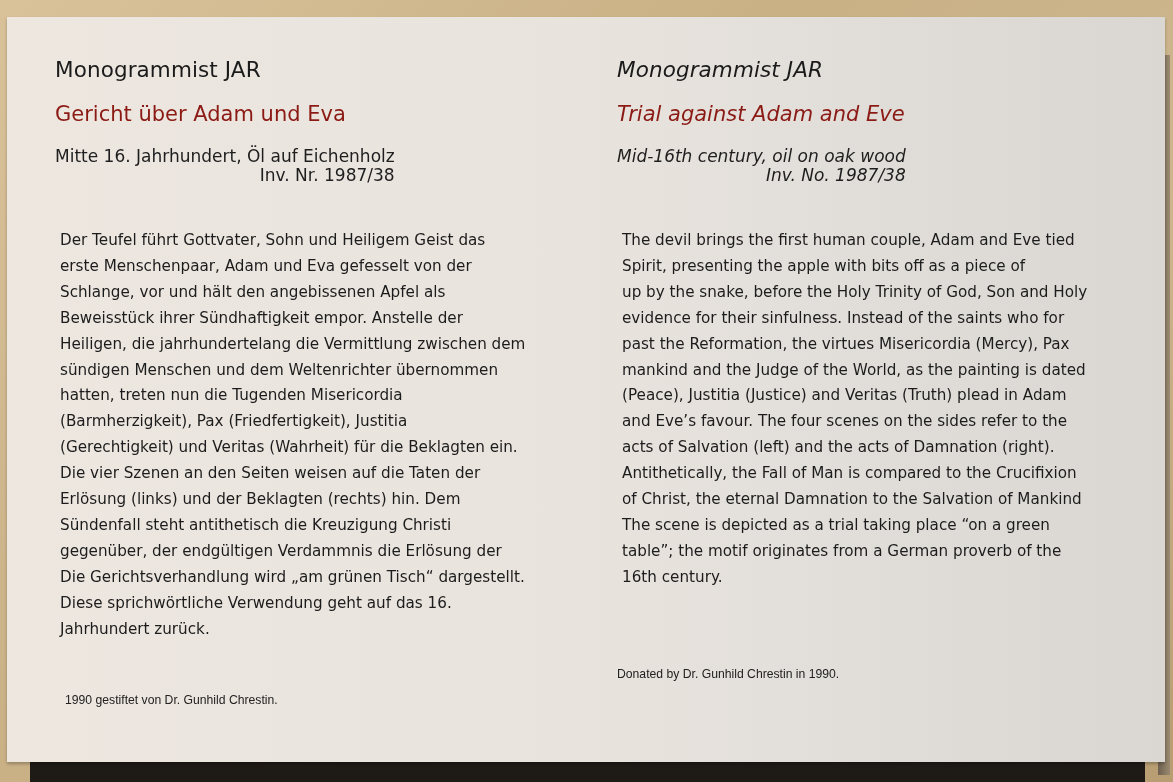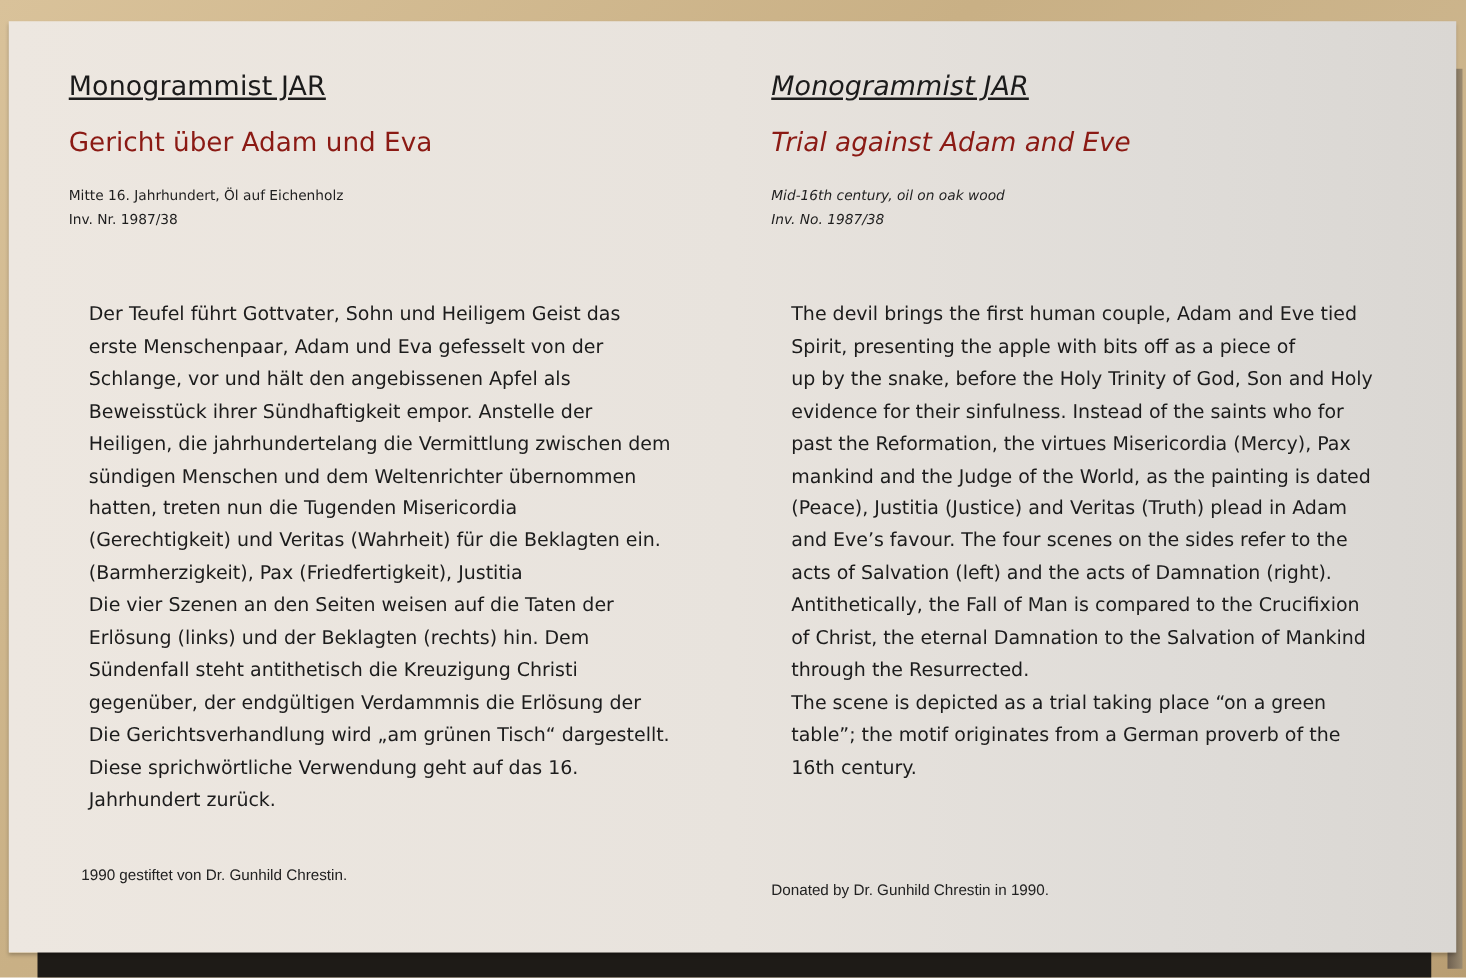--- a/index.html
+++ b/index.html
@@ -21,40 +21,40 @@
     background: linear-gradient(90deg, #ede7e0 0%, #e8e3dd 50%, #dfdcd8 80%, #dad7d3 100%);
     box-shadow: 0 2px 3px rgba(0,0,0,0.25);
   }
   .col {
     position: absolute; top: 0; height: 100%;
   }
   .col.de { left: 48px; width: 520px; }
   .col.en { left: 610px; width: 530px; }
   .artist {
     position: absolute; top: 40px; margin: 0;
-    font-size: 21.5px; color: #1b1b1b; font-weight: normal; letter-spacing: 0.1px; text-decoration: underline;
+    font-size: 21.5px; color: #1b1b1b; font-weight: normal; letter-spacing: 0.1px;
   }
   .title {
     position: absolute; top: 85px; margin: 0;
     font-size: 21px; color: #8b1a14; font-weight: normal;
   }
   .meta {
     position: absolute; top: 130px; margin: 0;
-    font-size: 11px; line-height: 19px; color: #1e1e1e;
+    font-size: 17px; line-height: 19px; color: #1e1e1e; text-align: right;
   }
   .body {
-    position: absolute; top: 206px; margin: 16px;
+    position: absolute; top: 206px; margin: 5px;
     font-size: 15.2px; line-height: 25.9px; color: #1c1c1c; white-space: nowrap;
   }
   .donor {
     position: absolute; margin: 0;
     font-size: 12.2px; color: #222; font-family: "Liberation Sans", sans-serif;
   }
   .col.de .donor { top: 676px; left: 10px; }
-  .col.en .donor { top: 688px; left: 0; }
+  .col.en .donor { top: 650px; left: 0; }
   .en .artist, .en .title, .en .meta { font-style: italic; }
   .line { display: block; }
 </style>
 </head>
 <body>
 
 <div class="shadow-right"></div>
 <div class="shadow"></div>
 
 <div class="card">
@@ -67,22 +67,22 @@
       <span class="line">Inv. Nr. 1987/38</span>
     </p>
     <p class="body">
       <span class="line">Der Teufel führt Gottvater, Sohn und Heiligem Geist das</span>
       <span class="line">erste Menschenpaar, Adam und Eva gefesselt von der</span>
       <span class="line">Schlange, vor und hält den angebissenen Apfel als</span>
       <span class="line">Beweisstück ihrer Sündhaftigkeit empor. Anstelle der</span>
       <span class="line">Heiligen, die jahrhundertelang die Vermittlung zwischen dem</span>
       <span class="line">sündigen Menschen und dem Weltenrichter übernommen</span>
       <span class="line">hatten, treten nun die Tugenden Misericordia</span>
+      <span class="line">(Barmherzigkeit), Pax (Friedfertigkeit), Justitia</span>
       <span class="line">(Gerechtigkeit) und Veritas (Wahrheit) für die Beklagten ein.</span>
-      <span class="line">(Barmherzigkeit), Pax (Friedfertigkeit), Justitia</span>
       <span class="line">Die vier Szenen an den Seiten weisen auf die Taten der</span>
       <span class="line">Erlösung (links) und der Beklagten (rechts) hin. Dem</span>
       <span class="line">Sündenfall steht antithetisch die Kreuzigung Christi</span>
       <span class="line">gegenüber, der endgültigen Verdammnis die Erlösung der</span>
       <span class="line">Die Gerichtsverhandlung wird „am grünen Tisch“ dargestellt.</span>
       <span class="line">Diese sprichwörtliche Verwendung geht auf das 16.</span>
       <span class="line">Jahrhundert zurück.</span>
     </p>
     <p class="donor">1990 gestiftet von Dr. Gunhild Chrestin.</p>
   </section>
@@ -99,21 +99,20 @@
       <span class="line">Spirit, presenting the apple with bits off as a piece of</span>
       <span class="line">up by the snake, before the Holy Trinity of God, Son and Holy</span>
       <span class="line">evidence for their sinfulness. Instead of the saints who for</span>
       <span class="line">past the Reformation, the virtues Misericordia (Mercy), Pax</span>
       <span class="line">mankind and the Judge of the World, as the painting is dated</span>
       <span class="line">(Peace), Justitia (Justice) and Veritas (Truth) plead in Adam</span>
       <span class="line">and Eve’s favour. The four scenes on the sides refer to the</span>
       <span class="line">acts of Salvation (left) and the acts of Damnation (right).</span>
       <span class="line">Antithetically, the Fall of Man is compared to the Crucifixion</span>
       <span class="line">of Christ, the eternal Damnation to the Salvation of Mankind</span>
-      <span class="line">through the Resurrected.</span>
       <span class="line">The scene is depicted as a trial taking place “on a green</span>
       <span class="line">table”; the motif originates from a German proverb of the</span>
       <span class="line">16th century.</span>
     </p>
     <p class="donor">Donated by Dr. Gunhild Chrestin in 1990.</p>
   </section>
 
 </div>
 
 </body></html>

